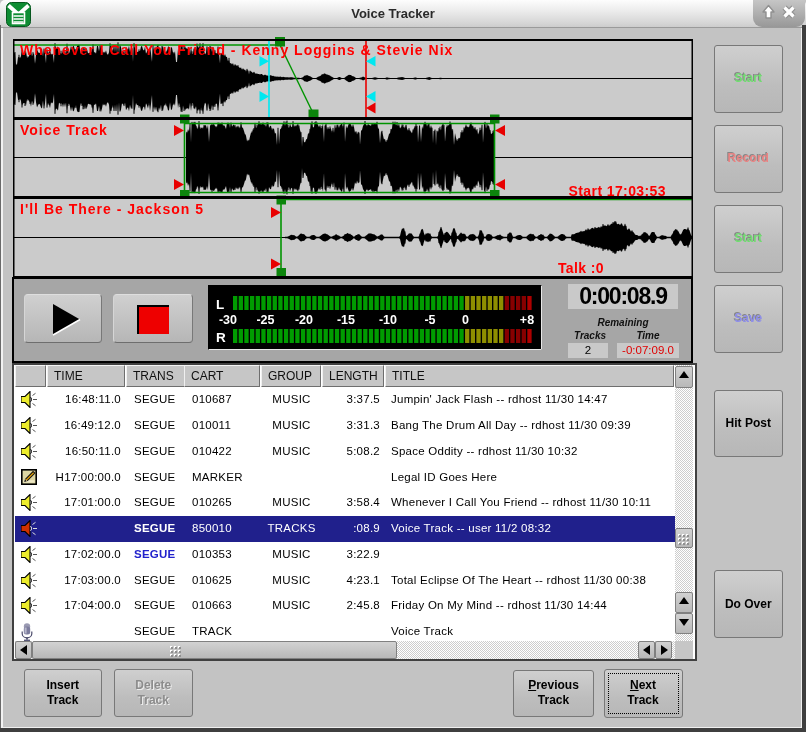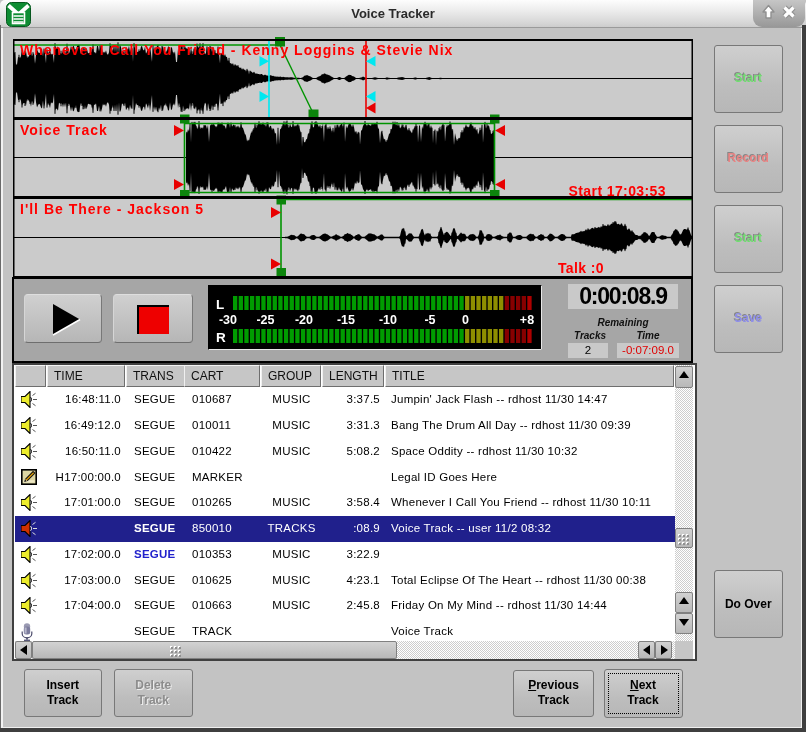--- a/index.html
+++ b/index.html
@@ -456,20 +456,21 @@
     </div>
     <div class="btn" style="left:713.5px;top:125px;width:69.5px;height:67.5px;">
       <span style="color:#e98383;text-shadow:-1px -1px 0 #868686">Record</span>
     </div>
     <div class="btn" style="left:713.5px;top:205px;width:69.5px;height:67.5px;">
       <span style="color:#71dd71;text-shadow:-1px -1px 0 #868686">Start</span>
     </div>
     <div class="btn" style="left:713.5px;top:285px;width:69.5px;height:67.5px;">
       <span style="color:#8e8ee9;text-shadow:-1px -1px 0 #868686">Save</span>
     </div>
+    <div class="btn" style="left:713.5px;top:390px;width:69.5px;height:67px;">Hit Post</div>
     <div class="btn" style="left:713.5px;top:570px;width:69.5px;height:68px;">Do Over</div>
 <div class="btn" style="left:23.5px;top:668.5px;width:78.5px;height:48.5px;">
       <div>Insert</div>
       <div>Track</div>
     </div>
     <div class="btn" style="left:114px;top:668.5px;width:78.5px;height:48.5px;">
       <div class="dis" style="text-shadow:1px 1px 0 #ededed">
         <div>Delete</div>
         <div>Track</div>
       </div>

